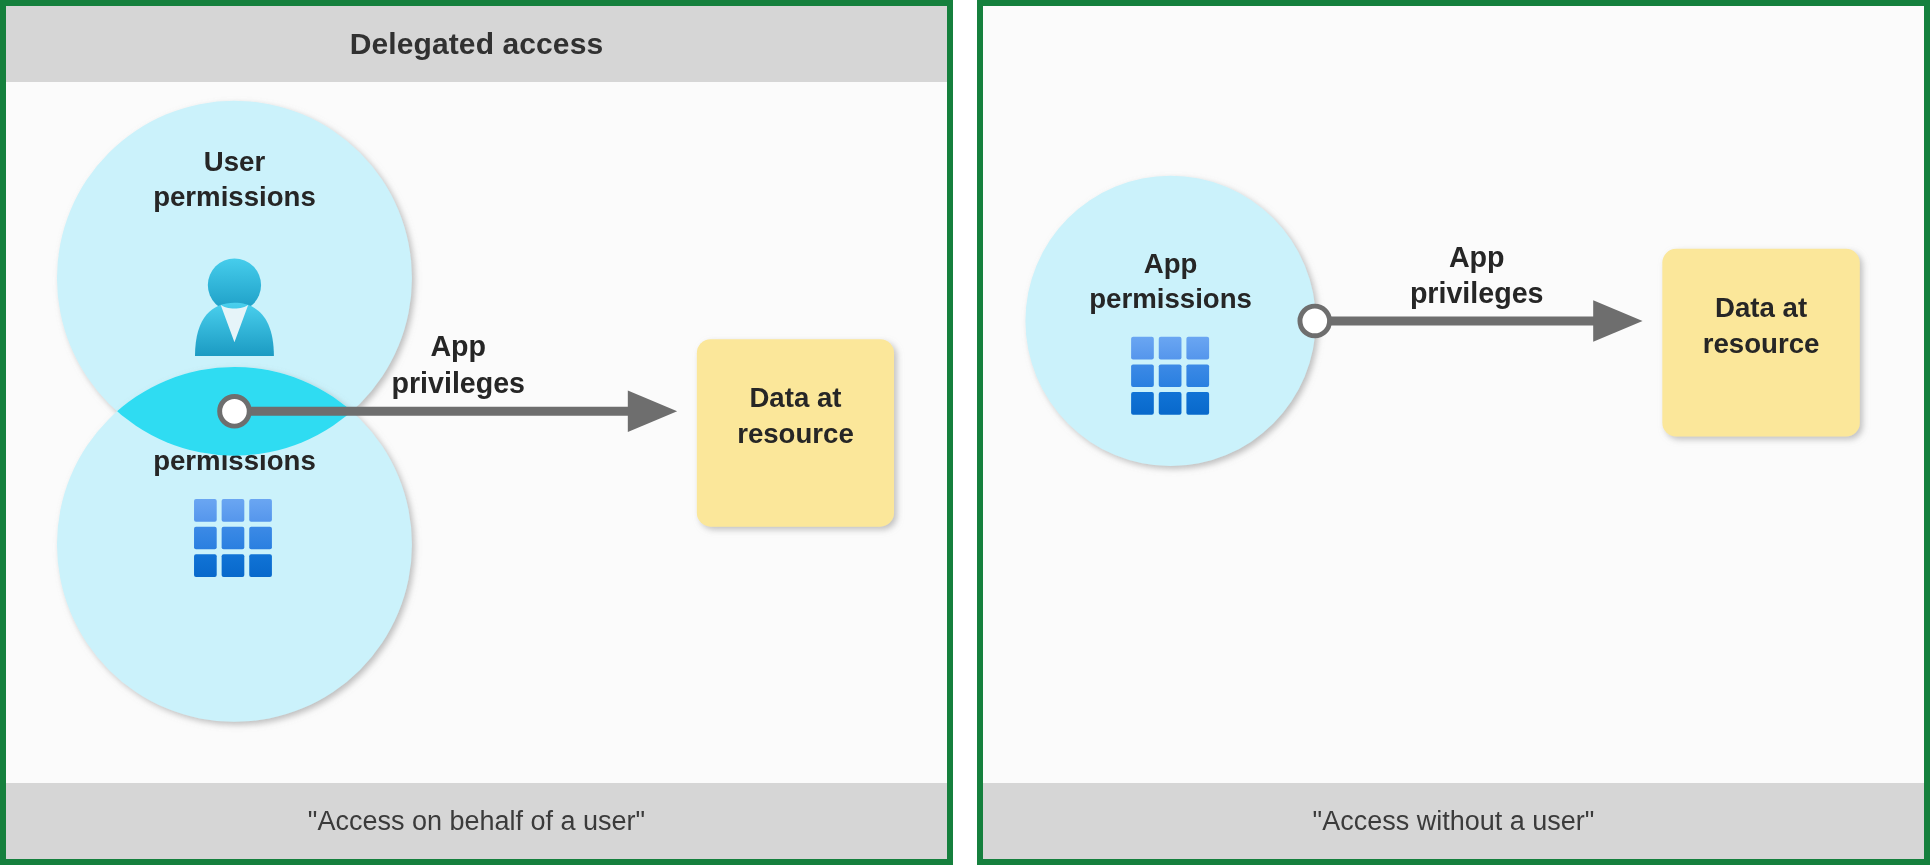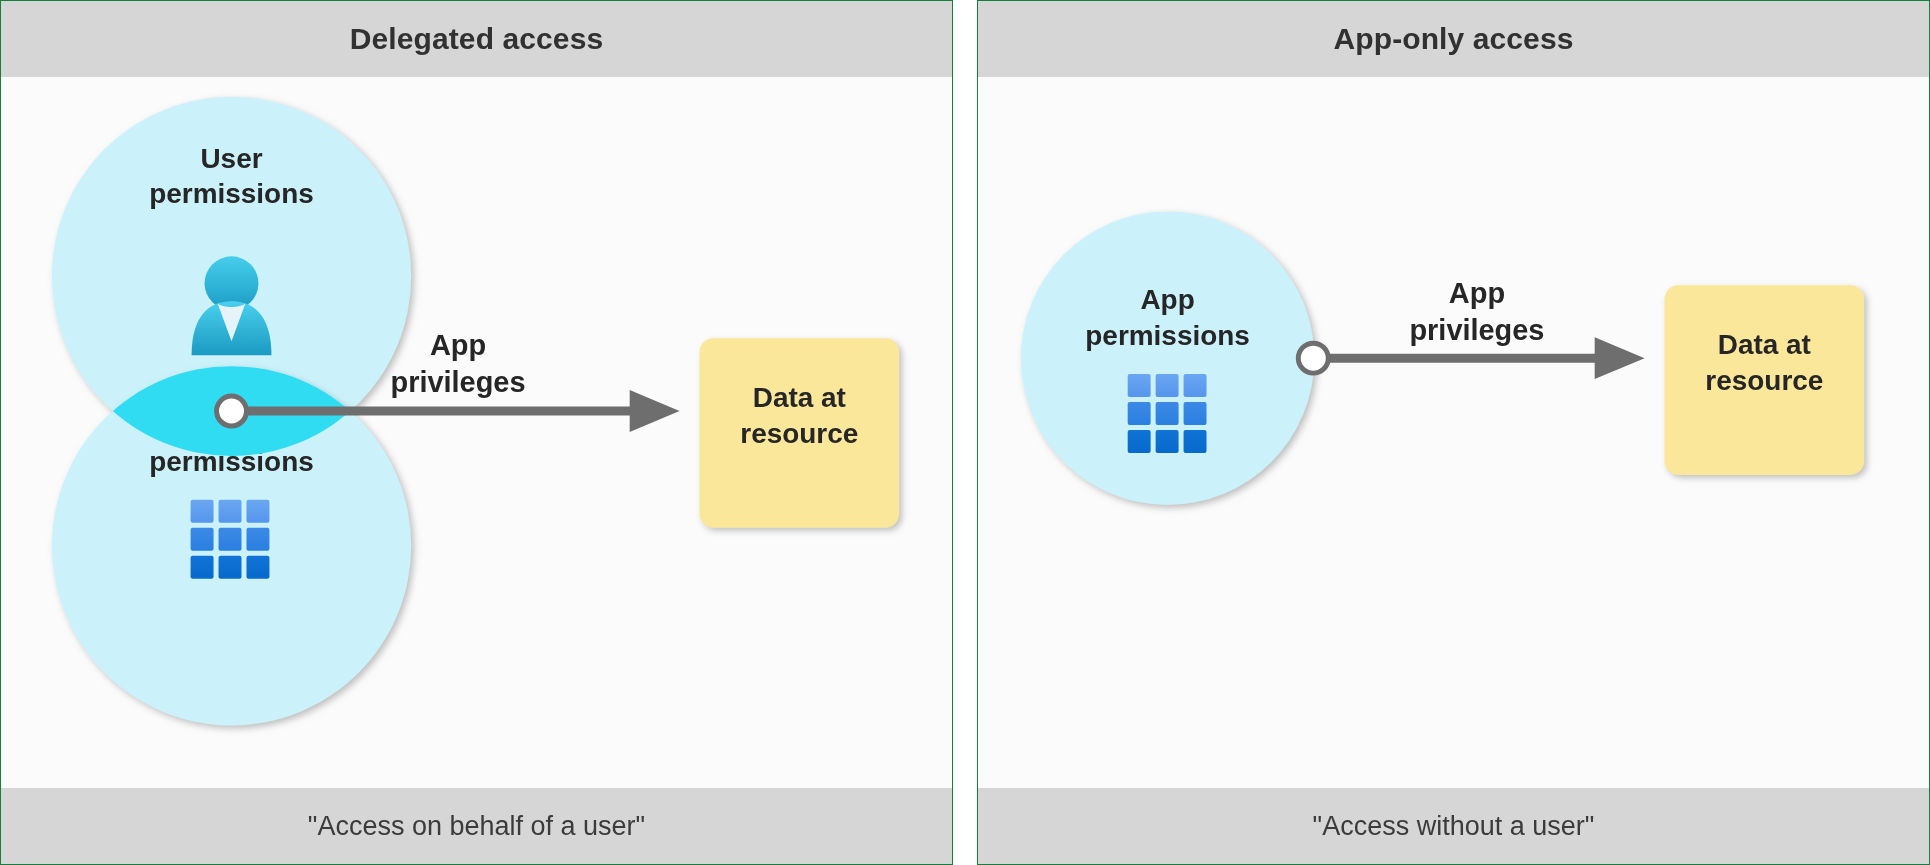--- a/index.html
+++ b/index.html
@@ -25,21 +25,21 @@
   }
 
   .panel {
     position: relative;
     flex: 1 1 0;
     height: 865px;
     display: flex;
     flex-direction: column;
     background: #fbfbfb;
     box-sizing: border-box;
-    border: 1px solid #15803d;
+    border: 6px solid #15803d;
     overflow: hidden;
   }
 
   .panel-header {
     height: 76px;
     flex: 0 0 76px;
     background: #d6d6d6;
     display: flex;
     align-items: center;
     justify-content: center;
@@ -187,21 +187,20 @@
           <text class="box-label" x="800" y="366" text-anchor="middle">resource</text>
         </g>
       </svg>
     </div>
 
     <footer class="panel-footer">"Access on behalf of a user"</footer>
   </section>
 
   <section class="panel">
 
-    <header class="panel-header">App-only access</header>
 
     <div class="panel-body">
       <svg class="svg-stage" viewBox="0 0 953 711" preserveAspectRatio="xMidYMid meet">
         <defs>
           <linearGradient id="gradTileR1" x1="0" y1="0" x2="0" y2="1">
             <stop offset="0%" stop-color="#6aa6f2"></stop>
               <stop offset="100%" stop-color="#5596ec"></stop>
           </linearGradient>
           <linearGradient id="gradTileR2" x1="0" y1="0" x2="0" y2="1">
             <stop offset="0%" stop-color="#3c8ae6"></stop>

